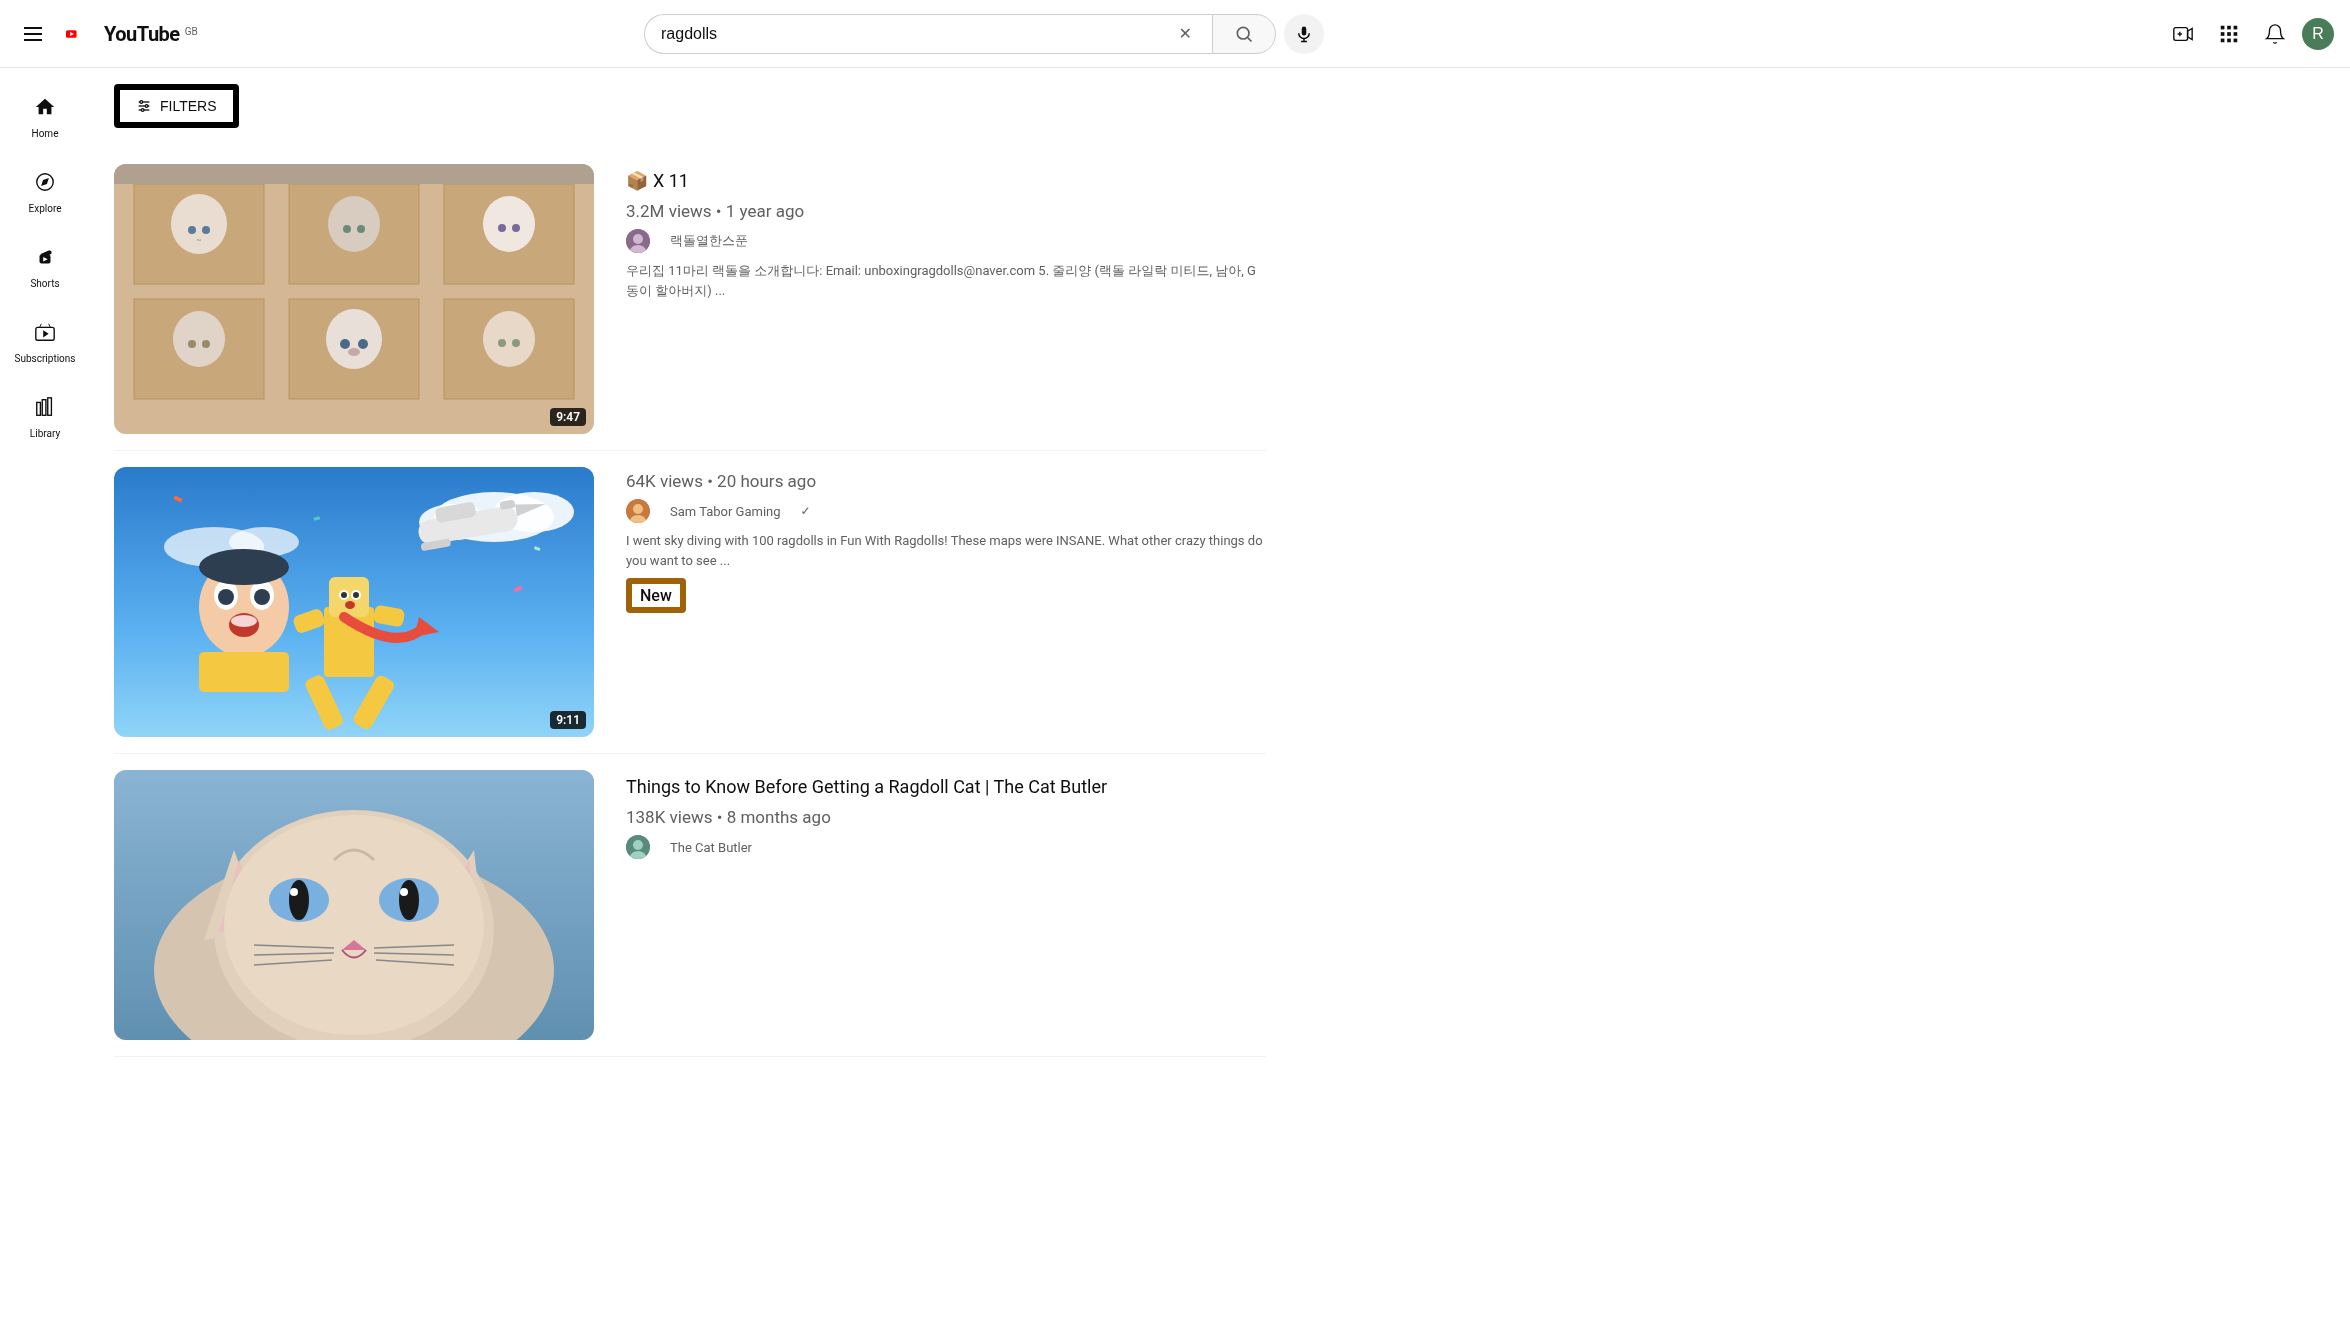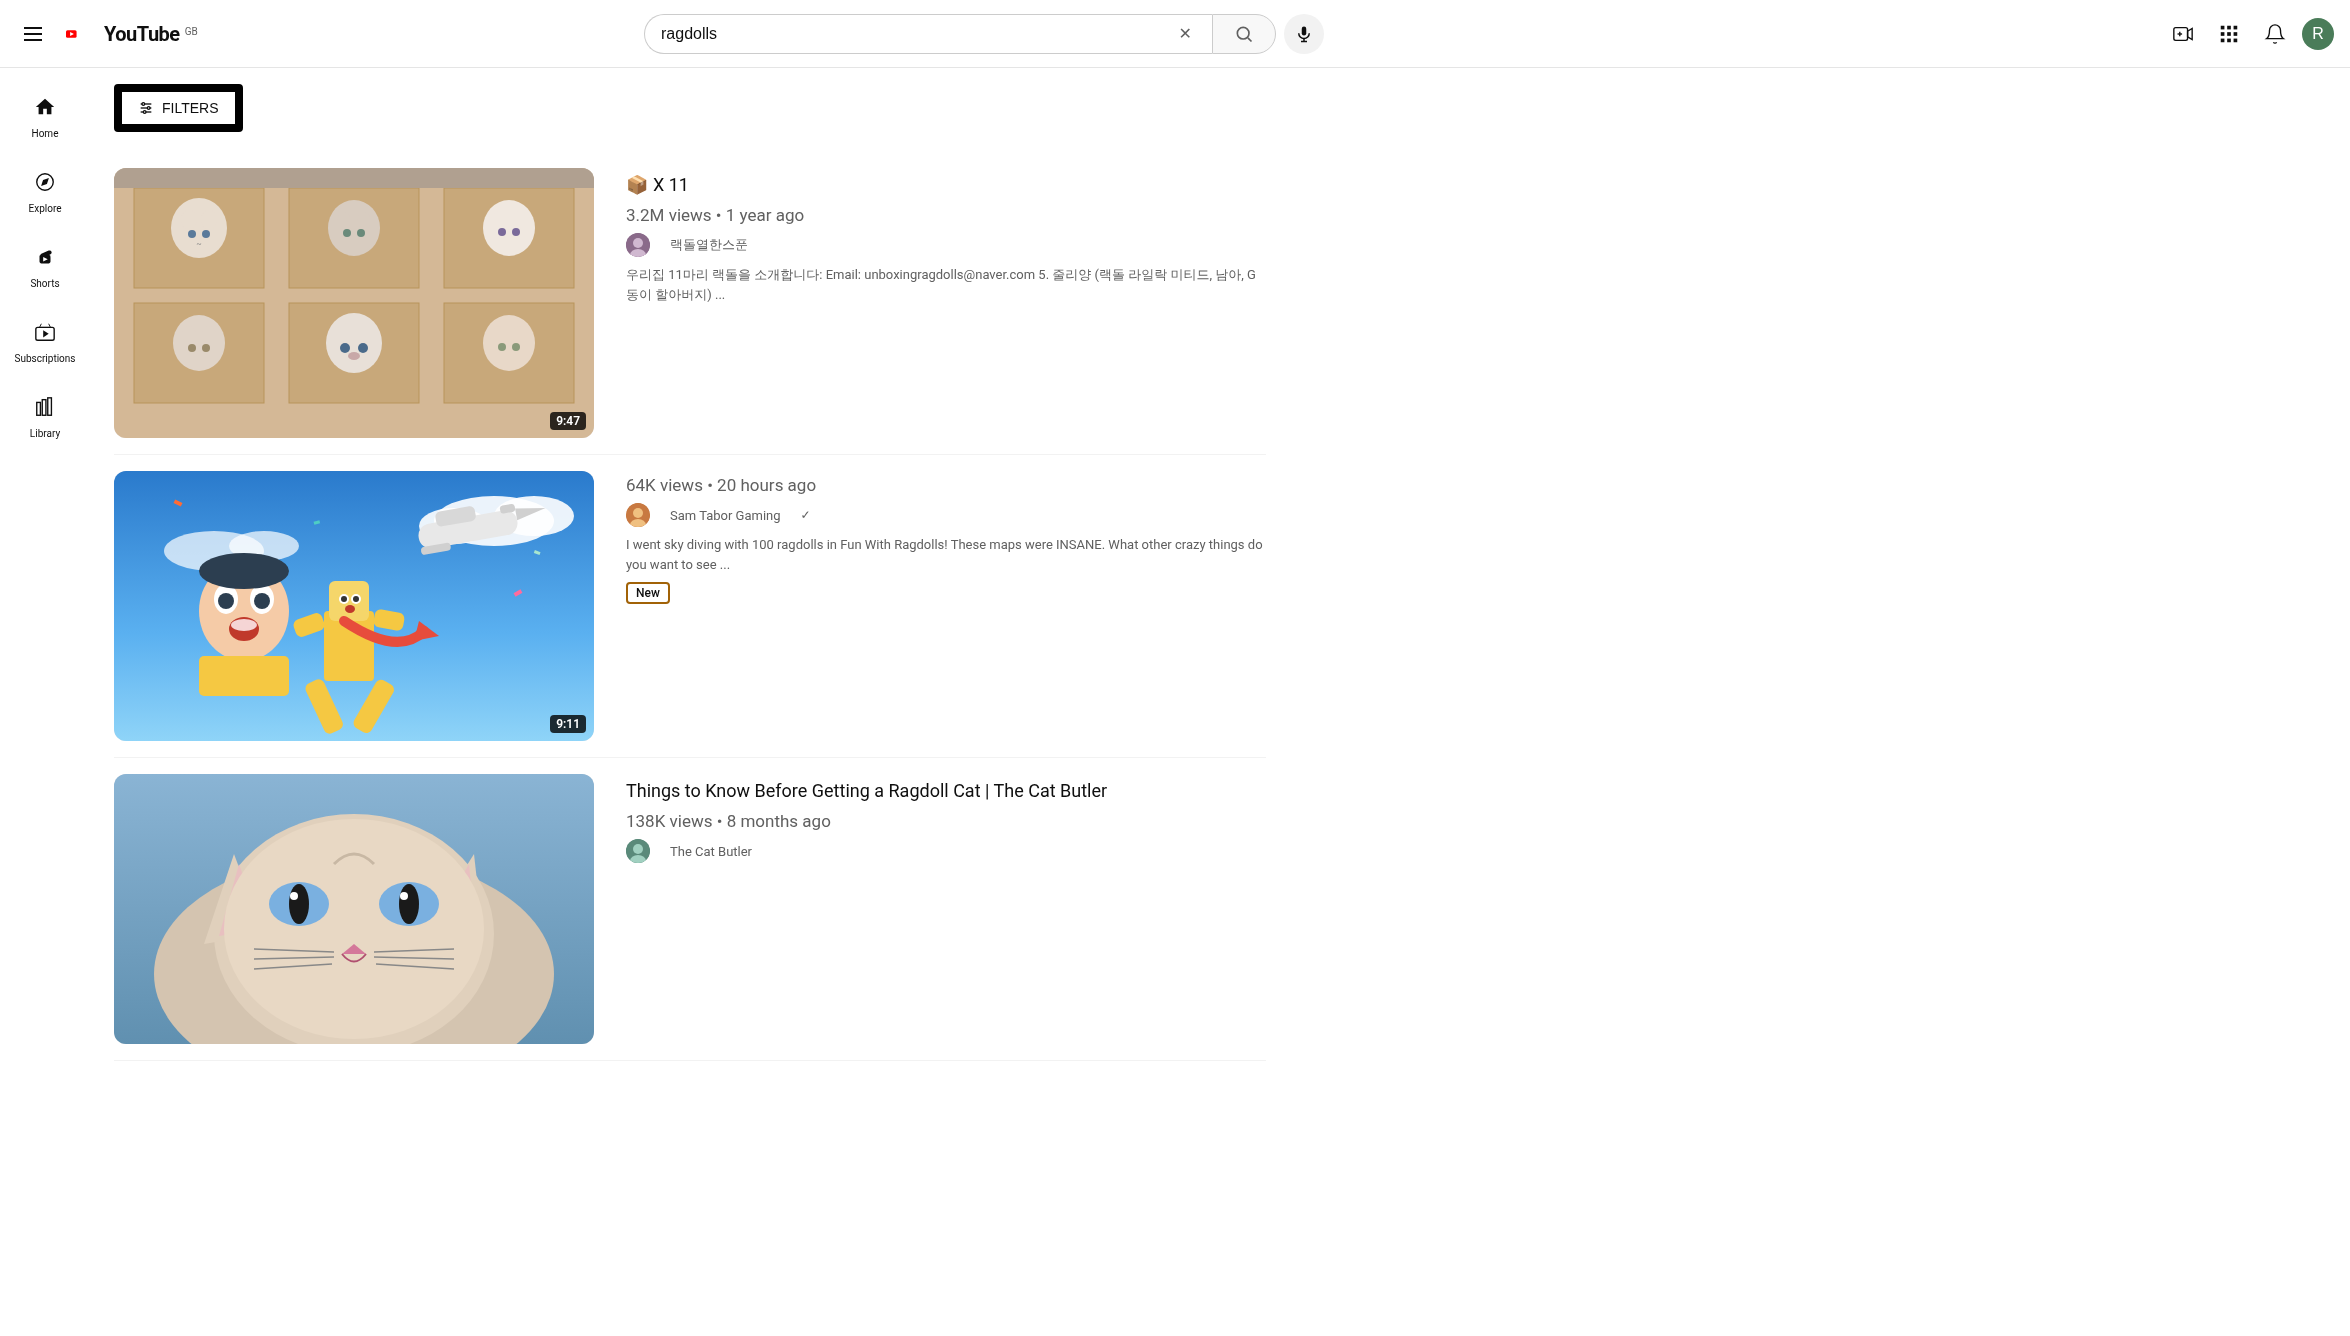--- a/index.html
+++ b/index.html
@@ -204,21 +204,21 @@
 
     
     .filters-bar {
       margin-bottom: 20px;
     }
     .filters-btn {
       display: flex;
       align-items: center;
       gap: 8px;
       padding: 8px 16px;
-      border: 8px solid #000000;
+      border: 6px solid #000000;
       border-radius: 4px;
       background: #fff;
       cursor: pointer;
       font-size: 14px;
       font-weight: 500;
       color: #0f0f0f;
     }
 
     
     .results-list {
@@ -302,23 +302,23 @@
       font-size: 12px;
     }
     .result-description {
       font-size: 13px;
       color: #606060;
       line-height: 1.5;
     }
     .new-badge {
       display: inline-block;
       padding: 2px 8px;
-      border: 2px solid #a16207;
+      border: 6px solid #a16207;
       border-radius: 4px;
-      font-size: 12px;
+      font-size: 16px;
       color: #0f0f0f;
       font-weight: 500;
     }
   </style>
 </head>
 <body>
 
 <header class="header">
   <div class="header-left">
     <button class="hamburger-btn">

